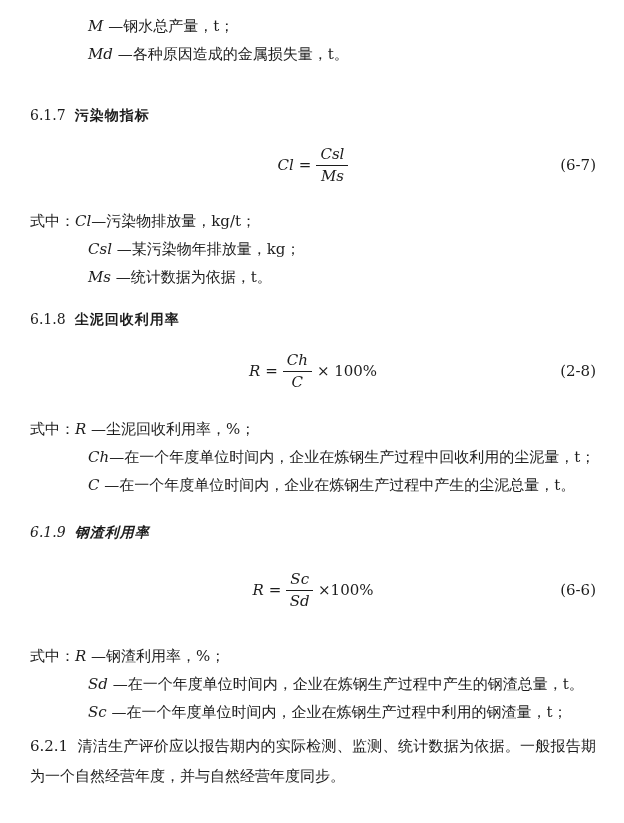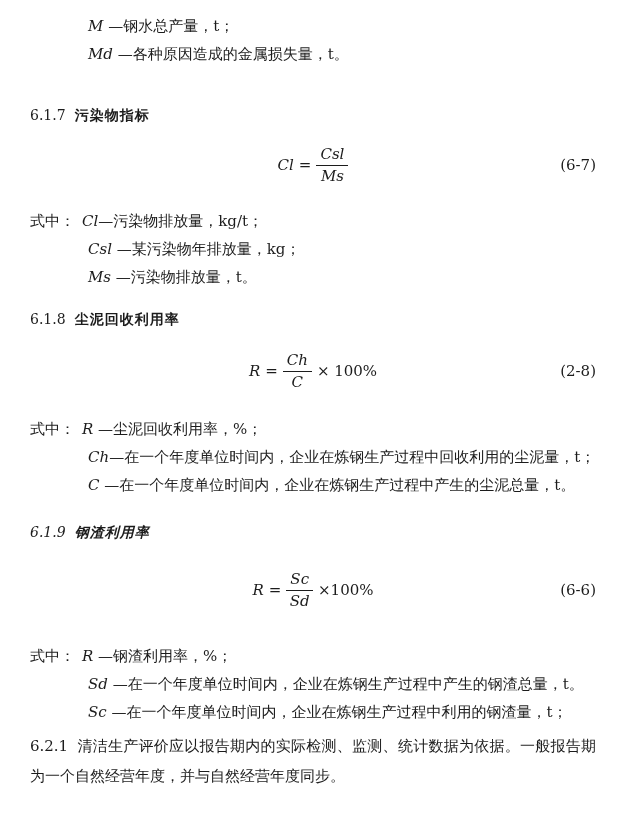--- a/index.html
+++ b/index.html
@@ -23,21 +23,21 @@
     display:flex; align-items:center; justify-content:center; }
   .formula { font-style:italic; font-size:15px; display:inline-flex; align-items:center; }
   .eq-sign { font-style:normal; padding:0 5px; }
   .frac { display:inline-block; vertical-align:middle; text-align:center; }
   .frac .num { display:block; border-bottom:1px solid #1c1c1c; padding:0 4px 2px; line-height:17px; }
   .frac .den { display:block; padding-top:2px; line-height:17px; }
   .f-suffix { font-style:normal; padding-left:5px; }
   .eq-tag { position:absolute; right:0; top:50%; transform:translateY(-50%); font-style:normal; }
 
   .where-line { line-height:28px; }
-  .where-label { margin-right:7px; }
+  .where-label { }
 
   .para { line-height:30px; text-align:justify; margin-top:5px; }
   .p-num { margin-right:9px; }
 
   .mt-top { margin-top:34px; }
   .mt-618 { margin-top:15px; }
   .mt-619 { margin-top:20px;font-style:italic; }
   .mt-62  { margin-top:24px; }
   .fb-67 { margin:8px 0 14px; }
   .fb-68 { margin:10px 0 16px; }
@@ -69,21 +69,21 @@
     </span>
     <span class="eq-tag">(6-7)</span>
   </div>
   <div class="where-line">
     <span class="where-label">式中：</span><i class="var">Cl</i><span>—污染物排放量，kg/t；</span>
   </div>
   <div class="where-line indent">
     <i class="var">Csl</i><span> —某污染物年排放量，kg；</span>
   </div>
   <div class="where-line indent">
-    <i class="var">Ms</i><span> —污染物排放量，t。</span>
+    <i class="var">Ms</i><span> —统计数据为依据，t。</span>
   </div>
 
   <div class="heading mt-618">
     <span class="h-num">6.1.8</span><span class="h-title">尘泥回收利用率</span>
   </div>
   <div class="formula-block fb-68">
     <span class="formula">
       <span>R</span>
         <span class="eq-sign">=</span>
         <span class="frac">

